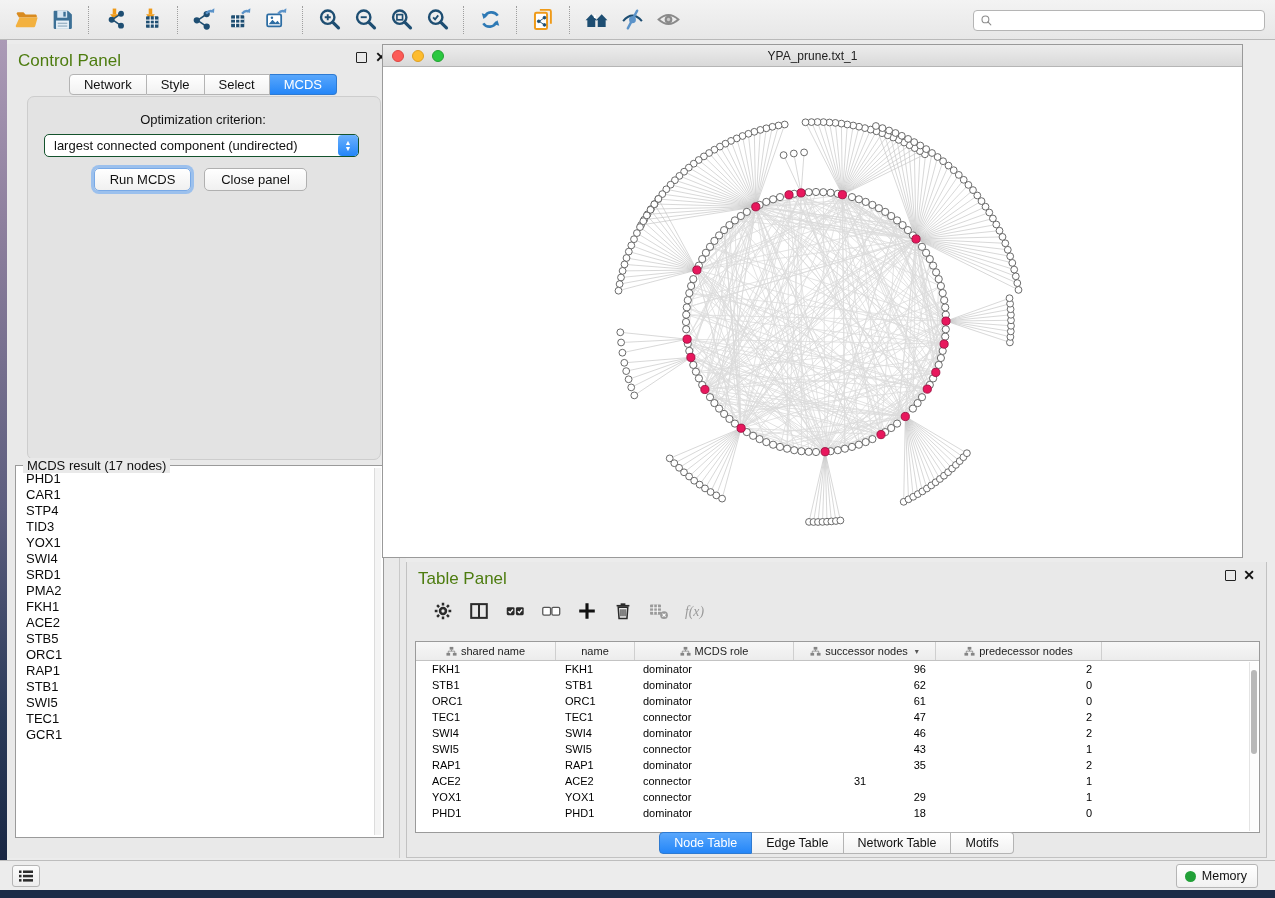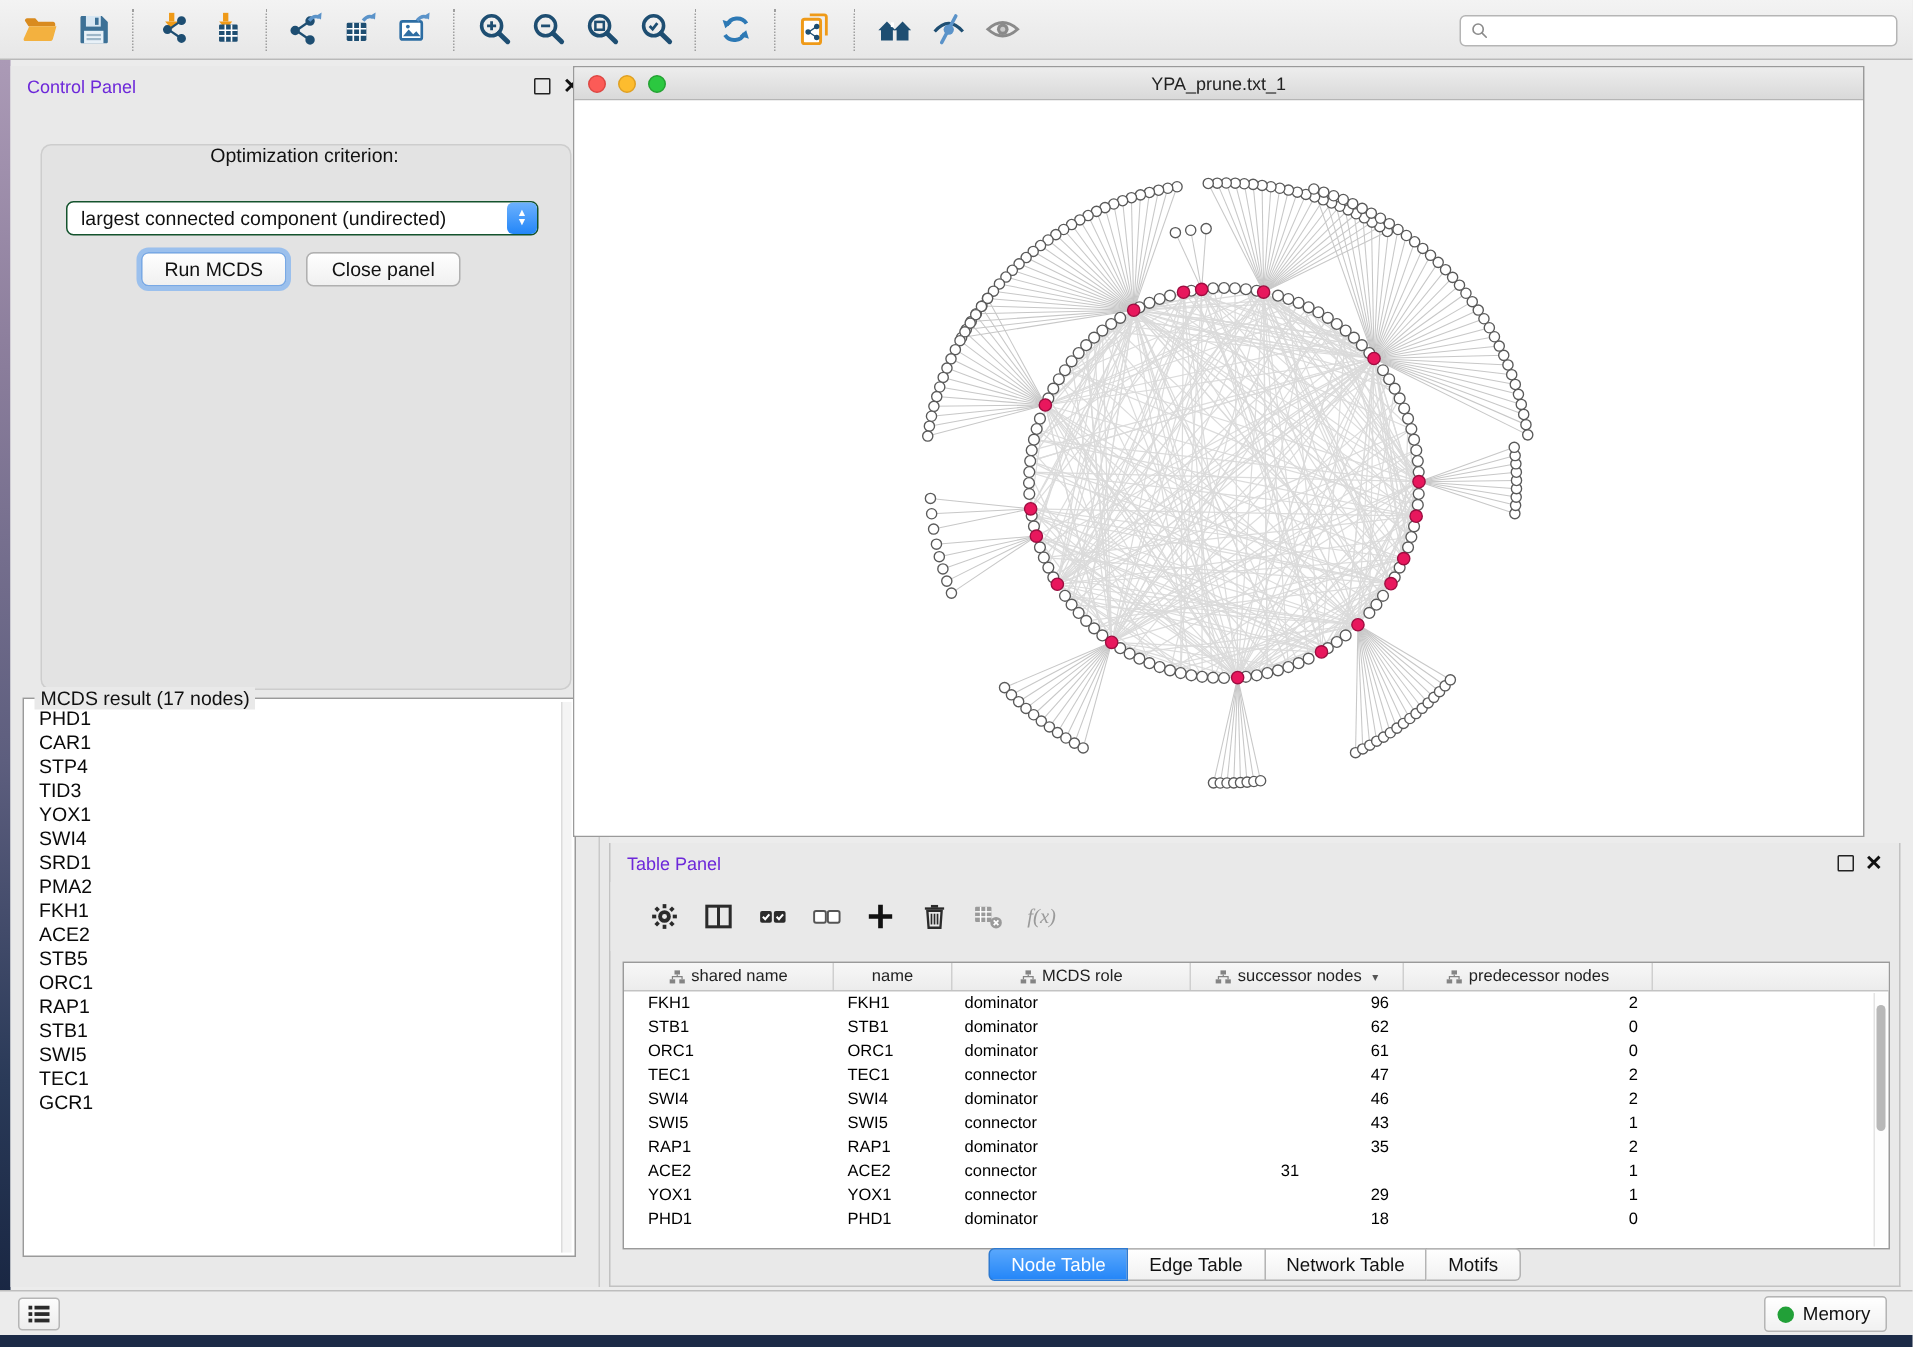--- a/index.html
+++ b/index.html
@@ -25,36 +25,36 @@
   #search-box { position:absolute; left:973px; top:10px; width:292px; height:21px;
     background:#fff; border:1px solid #b5b5b5; border-radius:4px;
     display:flex; align-items:center; padding:0 6px; }
   #search-box svg { width:13px; height:13px; margin-right:4px; flex:none; }
   #search-box input { border:none; outline:none; flex:1; font-size:12px; background:transparent; }
 
   
   #control-panel { position:absolute; left:7px; top:44px; width:393px; height:814px;
     background:#e9e9e9; border-right:1px solid #c9c9c9; }
   .panel-titlebar { position:relative; height:26px; }
-  .panel-title { position:absolute; left:11px; top:7px; font-size:12px; color:#6d28d9; }
+  .panel-title { position:absolute; left:11px; top:7px; font-size:17px; color:#4d7c0f; }
   .win-float { position:absolute; width:11px; height:11px; top:8px;
     border:1.6px solid #222; border-radius:1px; }
   .win-close { position:absolute; top:4px; font-size:14px; font-weight:bold; color:#111; line-height:18px; }
   #cp-float { right:32px; } #cp-close { right:12px; }
 
   #cp-tabs { position:absolute; left:0; top:30px; width:100%; display:flex; justify-content:center; }
   .mac-tab { height:21px; padding:0 14px; display:flex; align-items:center; font-size:13px;
     background:linear-gradient(#ffffff,#f1f1f1); border:1px solid #b4b4b4; border-left:none; color:#111; }
   .mac-tab:first-child { border-left:1px solid #b4b4b4; border-radius:4px 0 0 4px; }
   .mac-tab:last-child { border-radius:0 4px 4px 0; }
   .mac-tab.active { background:linear-gradient(#59a7fc,#2486f8); color:#fff; border-color:#2e7ad1; }
 
   #cp-box { position:absolute; left:20px; top:52px; width:354px; height:364px;
     background:#e3e3e3; border:1px solid #cdcdcd; border-radius:7px; }
-  #opt-label { position:absolute; left:0; width:100%; top:52px; text-align:center; font-size:13px; color:#111; }
+  #opt-label { position:absolute; left:0; width:100%; top:68px; text-align:center; font-size:13px; color:#111; }
   #criterion { position:absolute; left:37px; top:90px; width:315px; height:23px;
     background:#fff; border:1px solid #14532d; border-radius:5px; display:flex; align-items:center; }
   #criterion .sel-text { flex:1; padding-left:9px; font-size:13px; color:#111; white-space:nowrap; }
   #criterion .stepper { width:20px; height:21px; margin-right:0px; border-radius:4px;
     background:linear-gradient(#6cb1fd,#2386f8); display:flex; flex-direction:column;
     align-items:center; justify-content:center; color:#fff; }
   #criterion .stepper span { font-size:7px; line-height:6px; }
   .mac-btn { position:absolute; height:23px; background:linear-gradient(#ffffff,#f0f0f0);
     border:1px solid #b0b0b0; border-radius:5px; font-size:13px; color:#111;
     display:flex; align-items:center; justify-content:center; }
@@ -304,20 +304,26 @@
   </div>
 
   <div id="desktop-left"></div>
 
   <div id="control-panel">
     <div class="panel-titlebar">
       <span class="panel-title">Control Panel</span>
       <span class="win-float" id="cp-float"></span>
       <span class="win-close" id="cp-close">✕</span>
     </div>
+    <div id="cp-tabs">
+        <div class="mac-tab">Network</div>
+        <div class="mac-tab">Style</div>
+        <div class="mac-tab">Select</div>
+        <div class="mac-tab active">MCDS</div>
+      </div>
     <div id="cp-box"></div>
     <div id="opt-label">Optimization criterion:</div>
     <div id="criterion">
       <span class="sel-text">largest connected component (undirected)</span>
       <span class="stepper">
         <span>▲</span>
           <span>▼</span>
       </span>
     </div>
     <button class="mac-btn" id="run-btn">Run MCDS</button>

